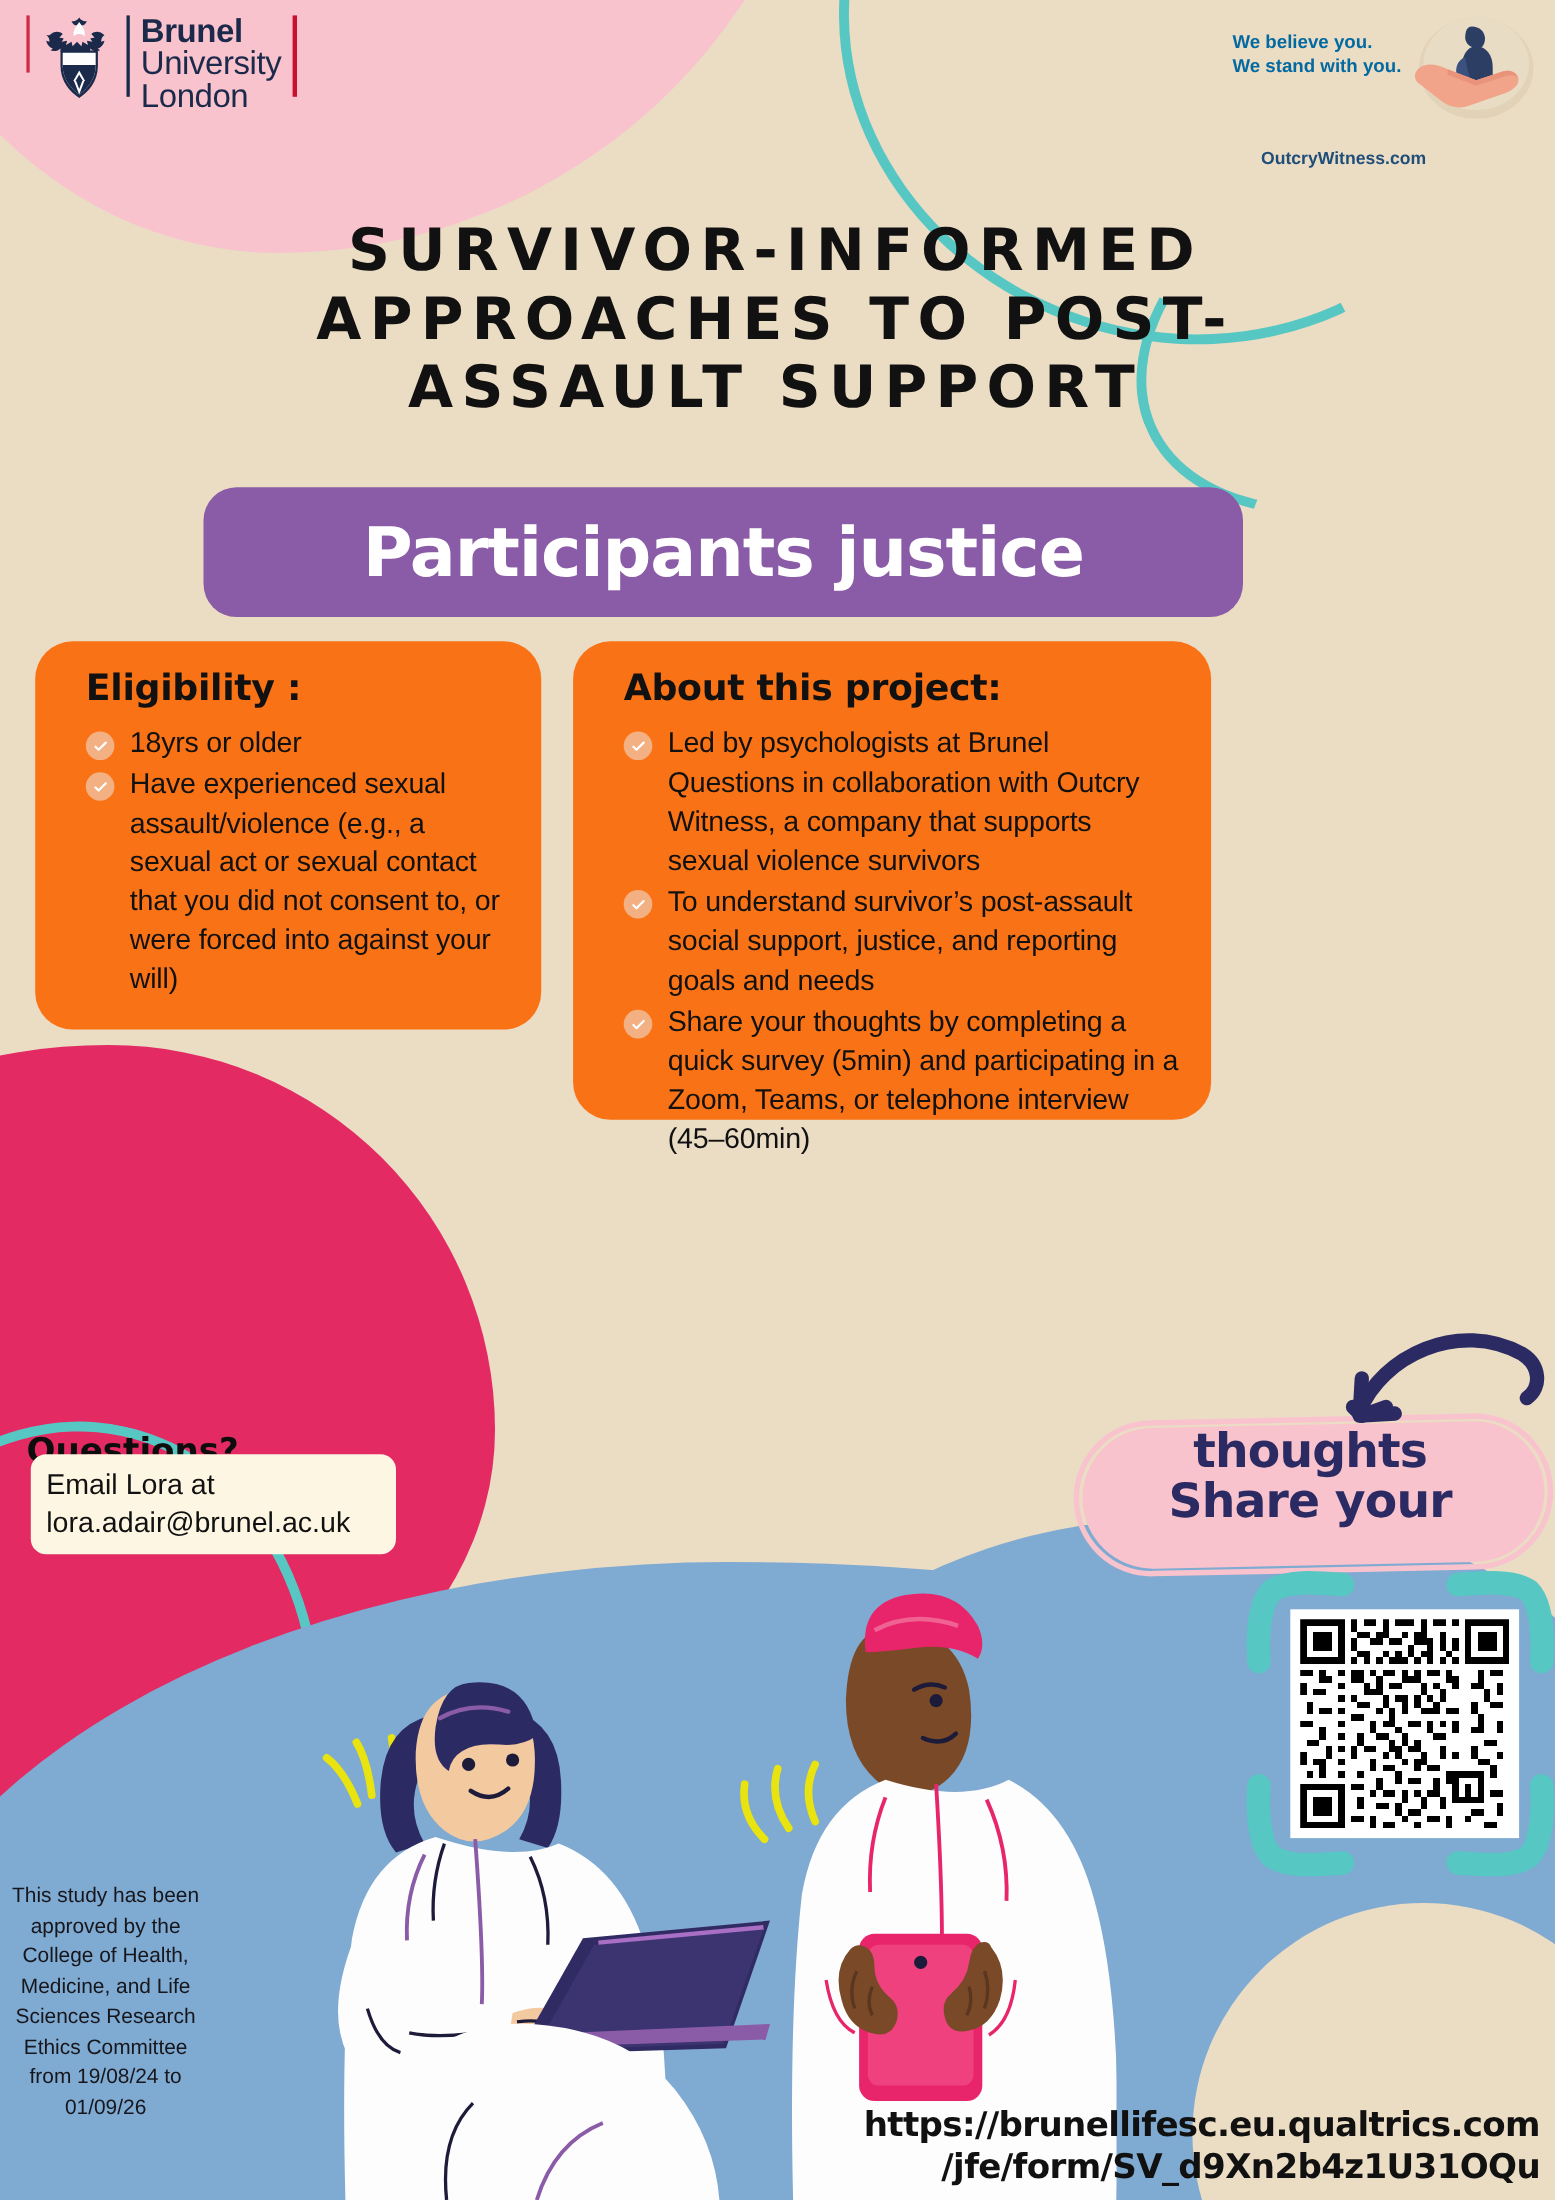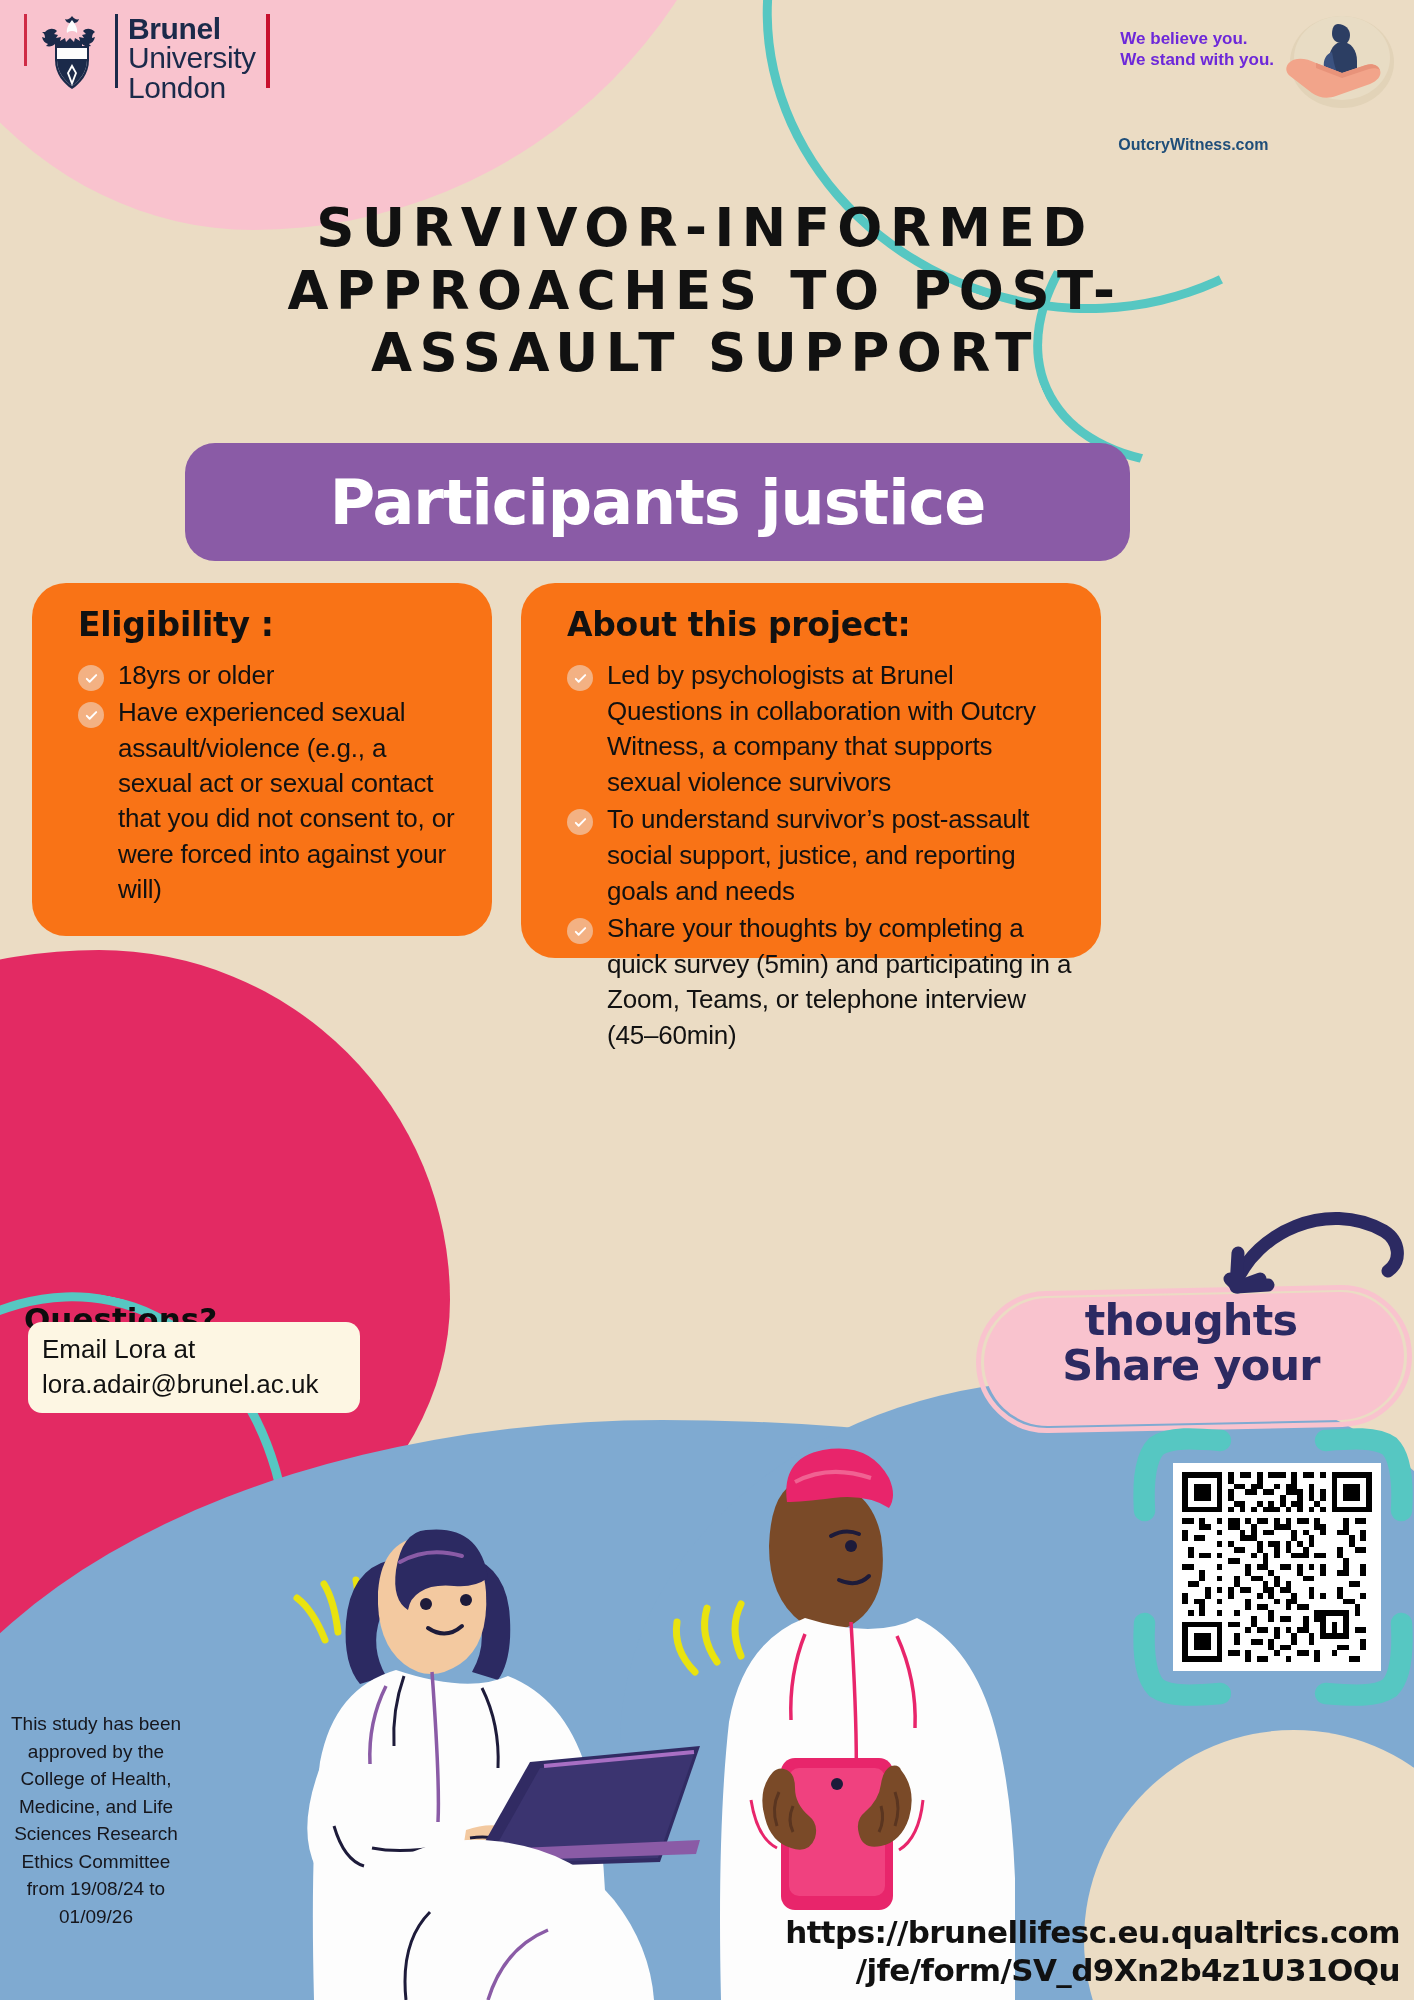--- a/index.html
+++ b/index.html
@@ -108,22 +108,22 @@
   .brunel-words .bw2, .brunel-words .bw3 { font-weight: 400; }
 
   
   .outcry {
     position: absolute; right: 14px; top: 10px;
     z-index: 20; text-align: left;
     display: flex; flex-direction: column; align-items: flex-start;
   }
   .outcry-row { display: flex; align-items: flex-start; gap: 6px; }
   .outcry-tag {
-    color: #6d28d9; font-weight: bold; font-size: 17px;
-    line-height: 1.25; white-space: nowrap; padding-top: 18px; margin-left: 28px;
+    color: #0369a1; font-weight: bold; font-size: 17px;
+    line-height: 1.25; white-space: nowrap; padding-top: 18px;
   }
   .outcry-art { width: 120px; height: 108px; }
   .outcry-url {
     color: #1F4E79; font-weight: bold; font-size: 16px;
     margin-top: 18px; margin-left: 26px;
   }
 
   
   .title {
     position: absolute; left: 200px; top: 160px; width: 1010px;
@@ -159,21 +159,21 @@
 
   
   .card {
     position: absolute;
     background: #f97316;
     border-radius: 34px;
     z-index: 14;
     padding: 22px 28px 26px 46px;
   }
   .card-eligibility { left: 32px; top: 583px; width: 460px; min-height: 250px; }
-  .card-about      { left: 521px; top: 583px; width: 580px; height: 375px; }
+  .card-about      { left: 521px; top: 583px; width: 580px; height: 435px; }
 
   .card-heading {
     font-family: "DejaVu Sans", sans-serif;
     font-weight: bold;
     font-size: 33px;
     color: #111111;
     margin-bottom: 14px;
     letter-spacing: -0.3px;
   }
   .bullets { list-style: none; }

